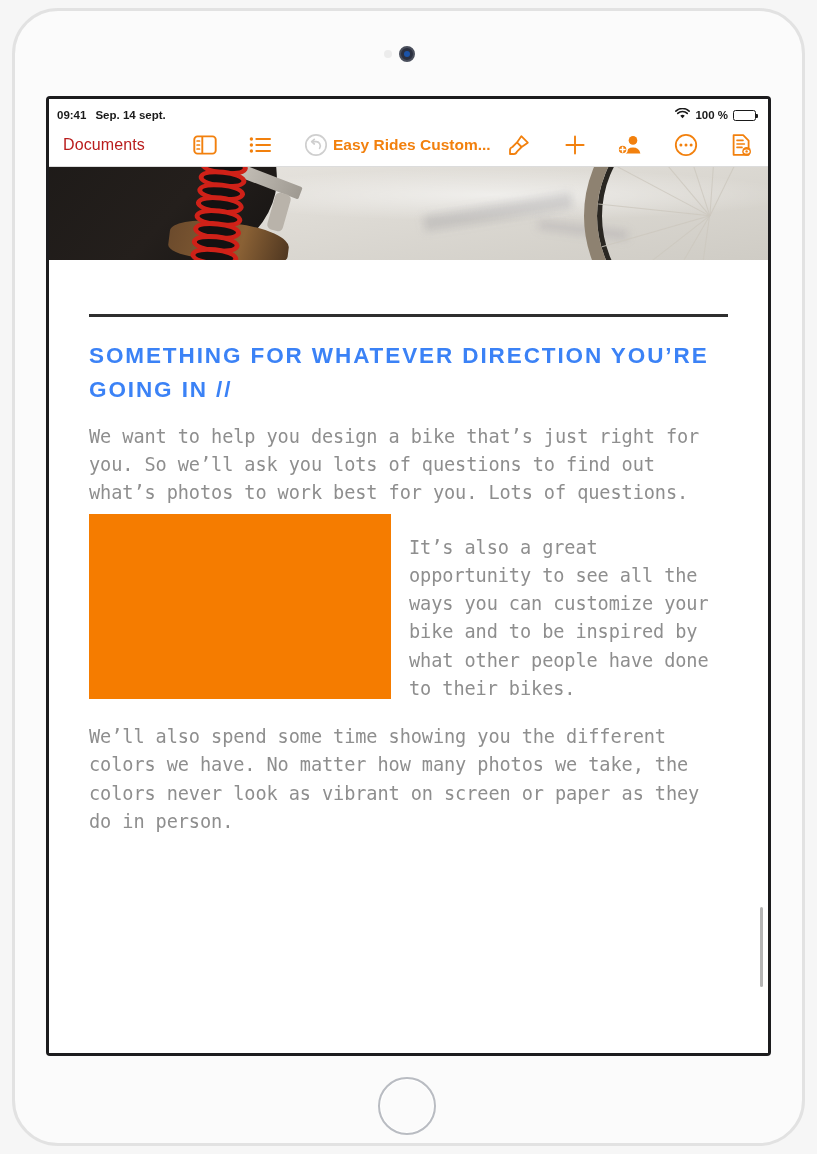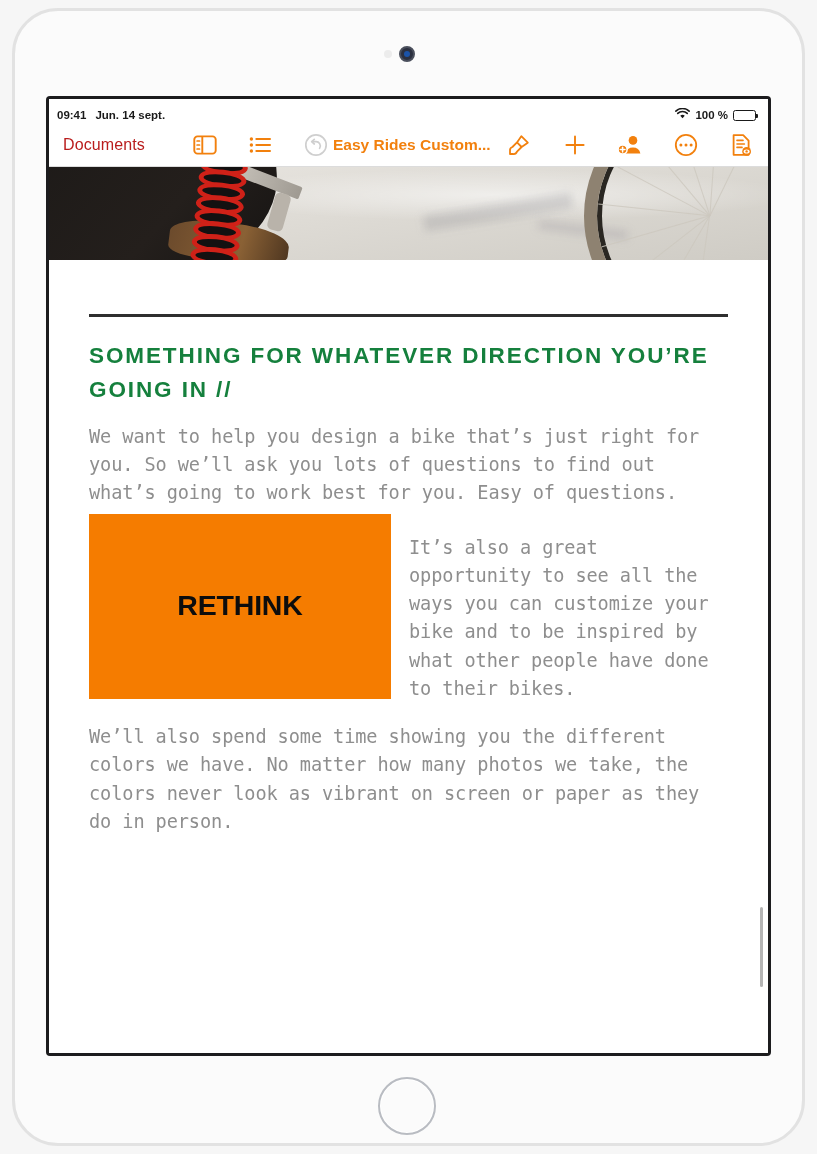--- a/index.html
+++ b/index.html
@@ -257,21 +257,21 @@
   #hr-rule {
     margin: 54px 0 0 0;
     height: 2.5px;
     background: #2f2f2f;
   }
   #heading {
     margin-top: 22px;
     font-size: 22.5px;
     font-weight: bold;
     letter-spacing: 1.9px;
-    color: #15803d;
+    color: #3b82f6;
     line-height: 1.52;
   }
 
   .body-text {
     font-family: "DejaVu Sans Mono", "Liberation Mono", monospace;
     font-size: 18.6px;
     line-height: 1.52;
     color: #8e8e8e;
     letter-spacing: -0.1px;
   }
@@ -320,21 +320,21 @@
   <div id="bezel"></div>
   <div id="sensor"></div>
   <div id="camera"></div>
 
   <div id="screen-frame">
     <div id="screen">
 
       <div id="status-bar">
         <div class="status-left">
           <span>09:41</span>
-          <span class="status-date">Jun. 14 sept.</span>
+          <span class="status-date">Sep. 14 sept.</span>
         </div>
         <div class="status-right">
           <span class="wifi-glyph">
             <svg width="15" height="12" viewBox="0 0 16 12" fill="none">
               <path d="M8 10.6 L5.6 7.9 A3.8 3.8 0 0 1 10.4 7.9 Z" fill="#1a1a1a"></path>
               <path d="M2.9 5.3 A7.4 7.4 0 0 1 13.1 5.3" stroke="#1a1a1a" stroke-width="1.7" stroke-linecap="round"></path>
               <path d="M0.9 2.9 A10.4 10.4 0 0 1 15.1 2.9" stroke="#1a1a1a" stroke-width="1.7" stroke-linecap="round"></path>
             </svg>
           </span>
           <span>100 %</span>
@@ -475,25 +475,24 @@
             <span style="top:78px"></span>
               <span style="top:91px"></span>
           </div>
         </div>
 
         <div id="doc-body">
           <div id="hr-rule"></div>
 
           <h1 id="heading">SOMETHING FOR WHATEVER DIRECTION YOU’RE GOING IN //</h1>
 
-          <p class="body-text" id="para-1">We want to help you design a bike that’s just right for you. So we’ll ask you lots of questions to find out what’s going to work best for you. Easy of questions.</p>
+          <p class="body-text" id="para-1">We want to help you design a bike that’s just right for you. So we’ll ask you lots of questions to find out what’s photos to work best for you. Lots of questions.</p>
 
           <div id="rethink-image">
             <div class="cap">
-              <div>RETHINK</div>
             </div>
           </div>
 
           <p class="body-text" id="para-3">It’s also a great opportunity to see all the ways you can customize your bike and to be inspired by what other people have done to their bikes.</p>
           <p class="body-text" id="para-2">We’ll also spend some time showing you the different colors we have. No matter how many photos we take, the colors never look as vibrant on screen or paper as they do in person.</p>
         </div>
 
         <div id="scroll-indicator"></div>
       </div>
 

